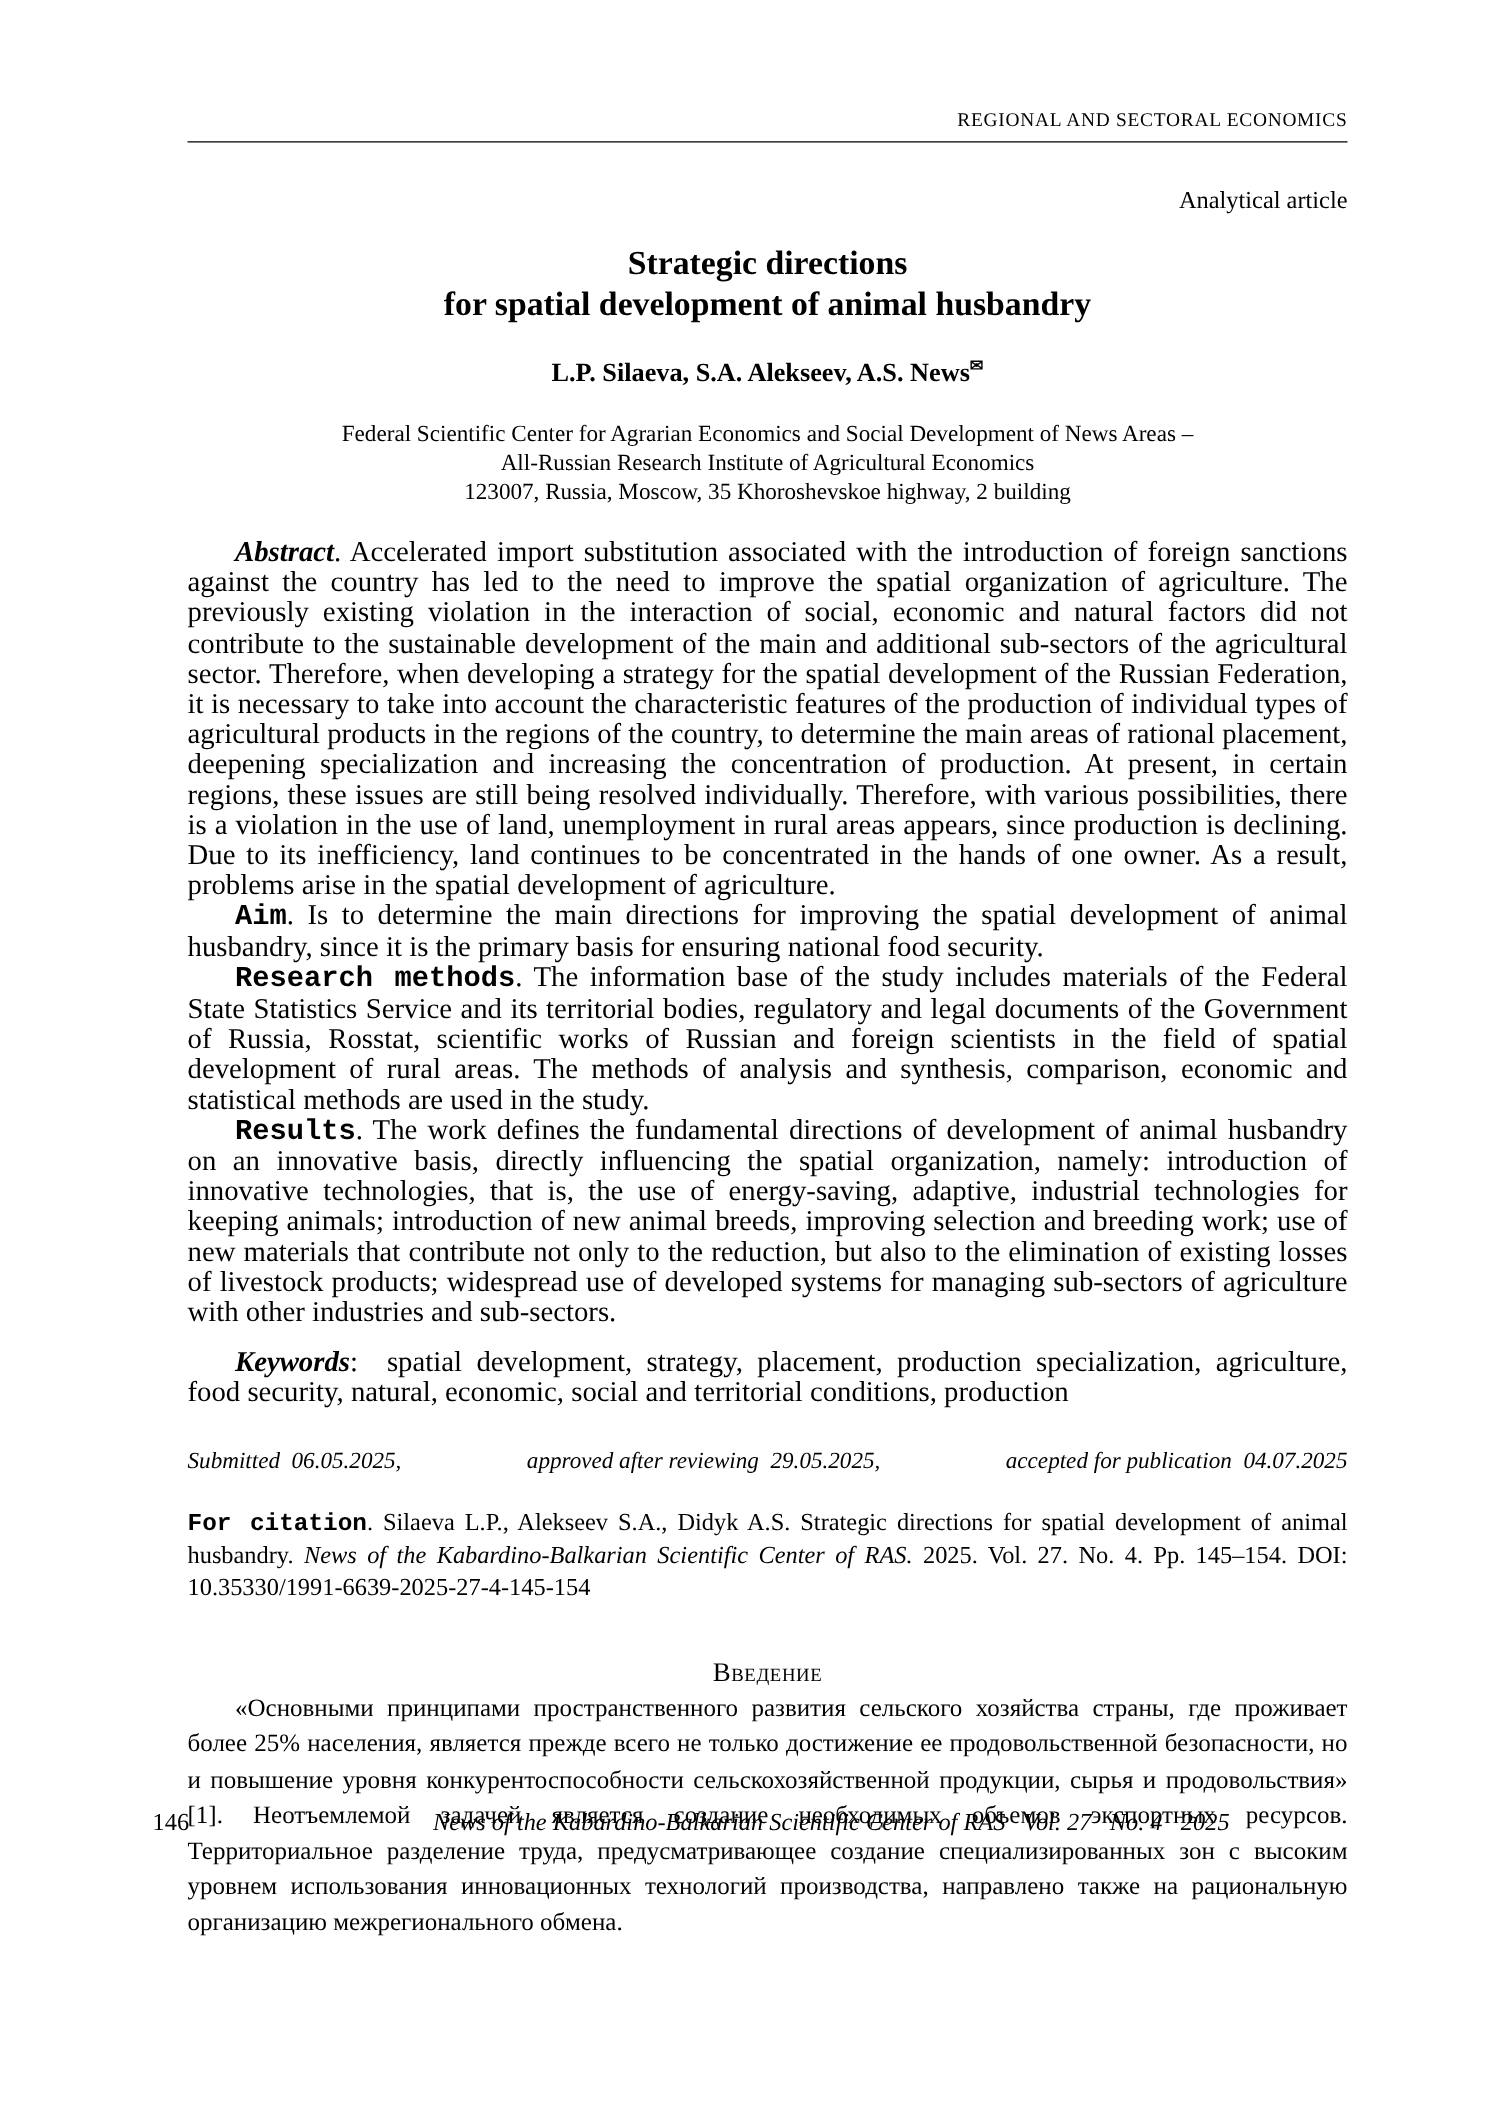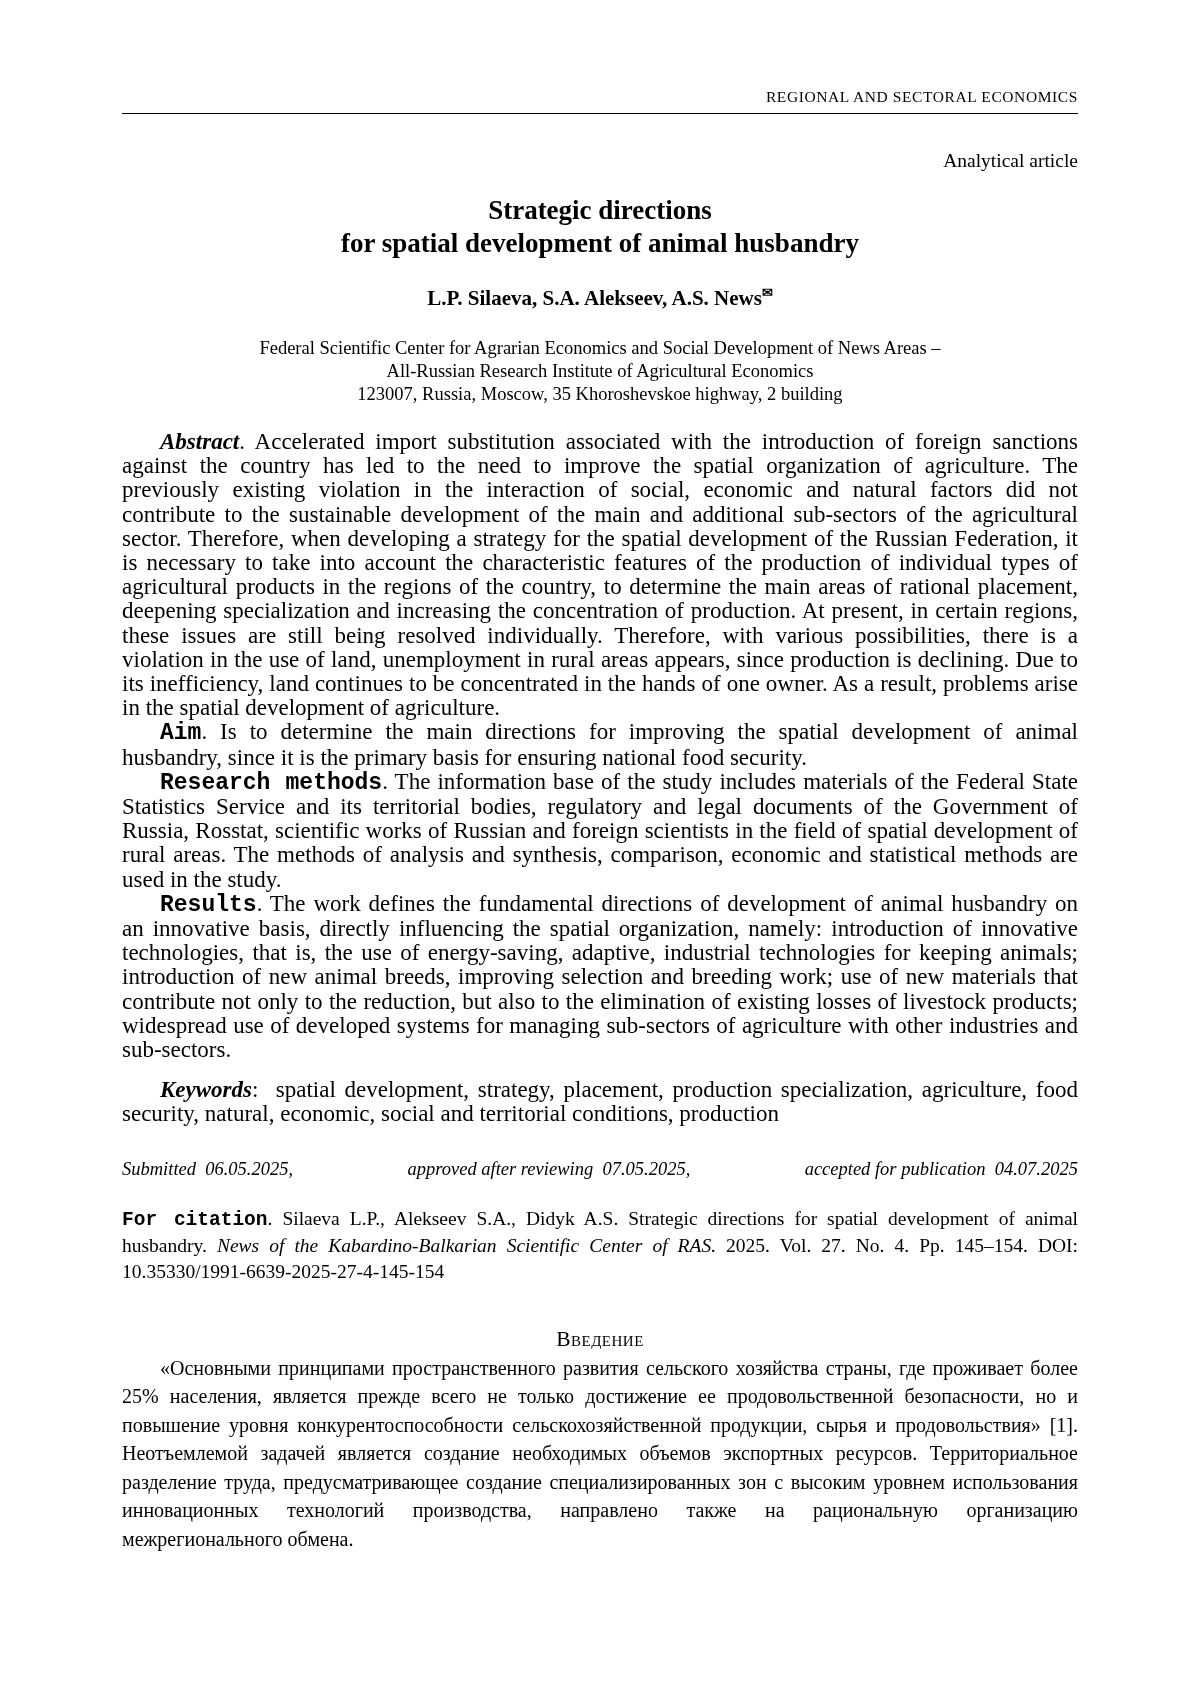--- a/index.html
+++ b/index.html
@@ -6,20 +6,21 @@
   html, body { background: #ffffff; }
   .page {
     width: 1200px;
     height: 1697px;
     margin: 0 auto;
     position: relative;
     background: #ffffff;
     color: #000000;
     font-family: "Liberation Serif", serif;
     overflow: hidden;
+    padding-left: 28px;
   }
   .content { padding: 88px 122px 0 122px; }
 
   .running-head {
     text-align: right;
     font-size: 15.5px;
     letter-spacing: 0.6px;
     padding-bottom: 7px;
     border-bottom: 1.5px solid #000;
   }
@@ -135,26 +136,30 @@
     <div class="body-text">
       <p><span class="lead-bi">Abstract</span><span>. Accelerated import substitution associated with the introduction of foreign sanctions against the country has led to the need to improve the spatial organization of agriculture. The previously existing violation in the interaction of social, economic and natural factors did not contribute to the sustainable development of the main and additional sub-sectors of the agricultural sector. Therefore, when developing a strategy for the spatial development of the Russian Federation, it is necessary to take into account the characteristic features of the production of individual types of agricultural products in the regions of the country, to determine the main areas of rational placement, deepening specialization and increasing the concentration of production. At present, in certain regions, these issues are still being resolved individually. Therefore, with various possibilities, there is a violation in the use of land, unemployment in rural areas appears, since production is declining. Due to its inefficiency, land continues to be concentrated in the hands of one owner. As a result, problems arise in the spatial development of agriculture.</span></p>
       <p><span class="lead-b">Aim</span><span>. Is to determine the main directions for improving the spatial development of animal husbandry, since it is the primary basis for ensuring national food security.</span></p>
       <p><span class="lead-b">Research methods</span><span>. The information base of the study includes materials of the Federal State Statistics Service and its territorial bodies, regulatory and legal documents of the Government of Russia, Rosstat, scientific works of Russian and foreign scientists in the field of spatial development of rural areas. The methods of analysis and synthesis, comparison, economic and statistical methods are used in the study.</span></p>
       <p><span class="lead-b">Results</span><span>. The work defines the fundamental directions of development of animal husbandry on an innovative basis, directly influencing the spatial organization, namely: introduction of innovative technologies, that is, the use of energy-saving, adaptive, industrial technologies for keeping animals; introduction of new animal breeds, improving selection and breeding work; use of new materials that contribute not only to the reduction, but also to the elimination of existing losses of livestock products; widespread use of developed systems for managing sub-sectors of agriculture with other industries and sub-sectors.</span></p>
       <p class="keywords"><span class="lead-bi">Keywords</span><span class="pre">:  spatial development, strategy, placement, production specialization, agriculture, food security, natural, economic, social and territorial conditions, production</span></p>
     </div>
 
     <div class="dates">
       <span class="pre">Submitted  06.05.2025,</span>
-      <span class="pre">approved after reviewing  07.05.2025,</span>
+      <span class="pre">approved after reviewing  29.05.2025,</span>
       <span class="pre">accepted for publication  04.07.2025</span>
     </div>
 
     <p class="citation"><span class="lead-b">For citation</span><span>. Silaeva L.P., Alekseev S.A., Didyk A.S. Strategic directions for spatial development of animal husbandry. </span><span class="italic">News of the Kabardino-Balkarian Scientific Center of RAS.</span><span> 2025. Vol. 27. No. 4. Pp. 145–154. DOI: 10.35330/1991-6639-2025-27-4-145-154</span></p>
 
     <div class="intro">
       <div class="intro-heading">Введение</div>
       <p>«Основными принципами пространственного развития сельского хозяйства страны, где проживает более 25% населения, является прежде всего не только достижение ее продовольственной безопасности, но и повышение уровня конкурентоспособности сельскохозяйственной продукции, сырья и продовольствия» [1]. Неотъемлемой задачей является создание необходимых объемов экспортных ресурсов. Территориальное разделение труда, предусматривающее создание специализированных зон с высоким уровнем использования инновационных технологий производства, направлено также на рациональную организацию межрегионального обмена.</p>
     </div>
 
   </div>
 
+  <div class="footer">
+    <span class="page-number">146</span>
+    <span class="journal-line pre">News of the Kabardino-Balkarian Scientific Center of RAS   Vol. 27   No. 4   2025</span>
+  </div>
 </div>
 
 </body></html>

